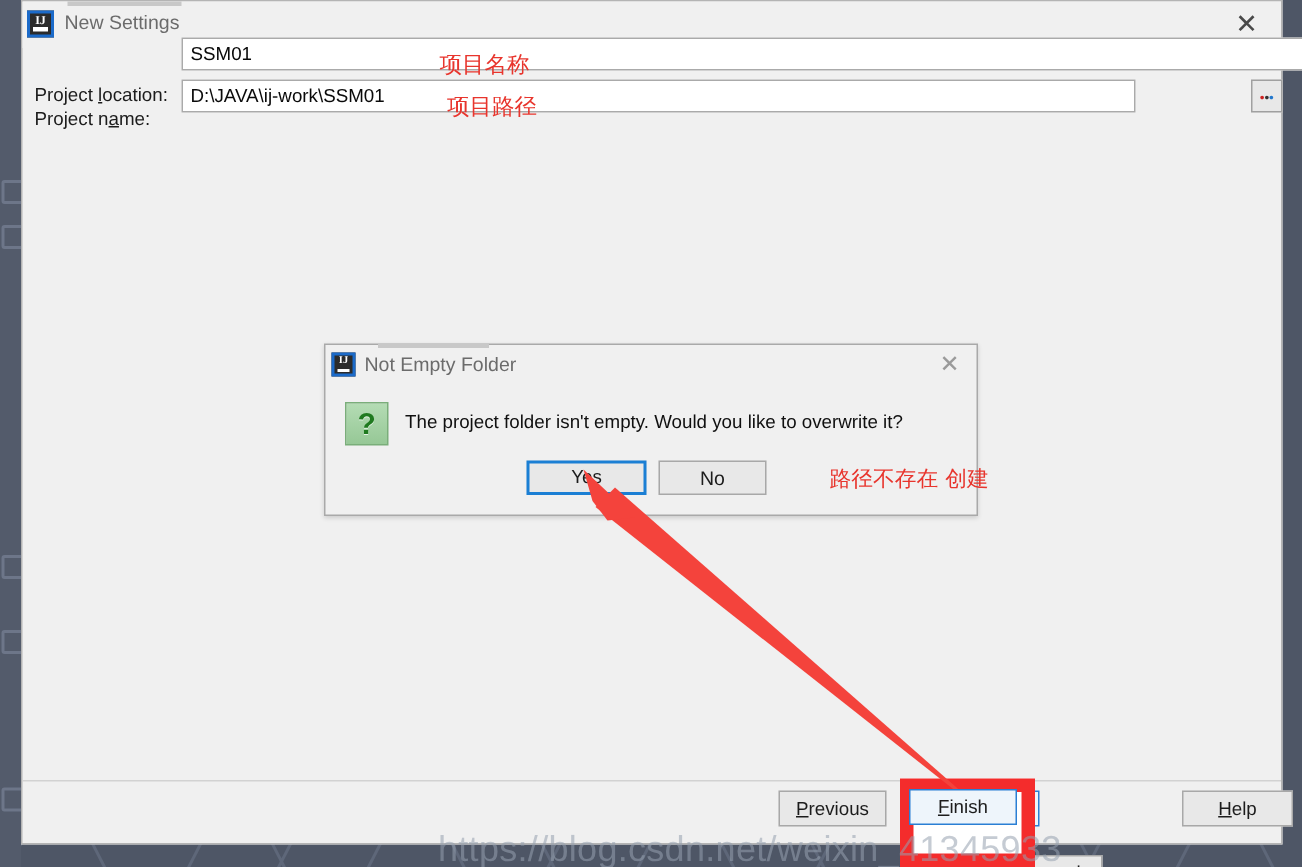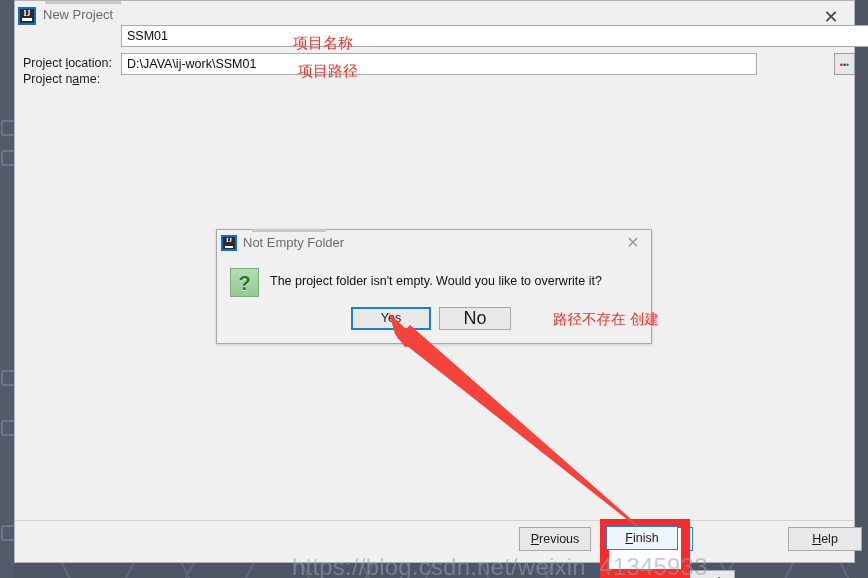--- a/index.html
+++ b/index.html
@@ -272,21 +272,21 @@
     color: #1c1c1c;
     text-align: center;
     line-height: 19px;
   }
   #btn-no {
     position: absolute; left: 222px; top: 77px;
     width: 72px; height: 23px;
     background: #e8e8e8;
     border: 1px solid #a8a8a8;
     box-sizing: border-box;
-    font-size: 18px;
+    font-size: 13px;
     color: #1c1c1c;
     text-align: center;
     line-height: 21px;
   }
 
   
   #annot-layer {
     position: absolute; inset: 0;
     pointer-events: none;
   }
@@ -324,21 +324,21 @@
 </div>
 
 <div id="new-project-window">
 
   <div id="titlebar">
     <div class="tab-stub"></div>
     <div id="app-icon">
       <div class="ij-text">IJ</div>
       <div class="ij-bar"></div>
     </div>
-    <div id="window-title">New Project</div>
+    <div id="window-title">New Settings</div>
     <div id="window-close">✕</div>
   </div>
 
   <div class="form-label" style="left:8px; top:27px;margin-top:44px;"><span>Project n</span><u>a</u><span>me:</span></div>
   <div class="text-field" id="project-name-field" title="Project name">SSM01</div>
 
   <div class="form-label" style="left:8px; top:55px;"><span>Project </span><u>l</u><span>ocation:</span></div>
   <div class="text-field" id="project-location-field" title="Project location">D:\JAVA\ij-work\SSM01</div>
 
   <div id="browse-button">

